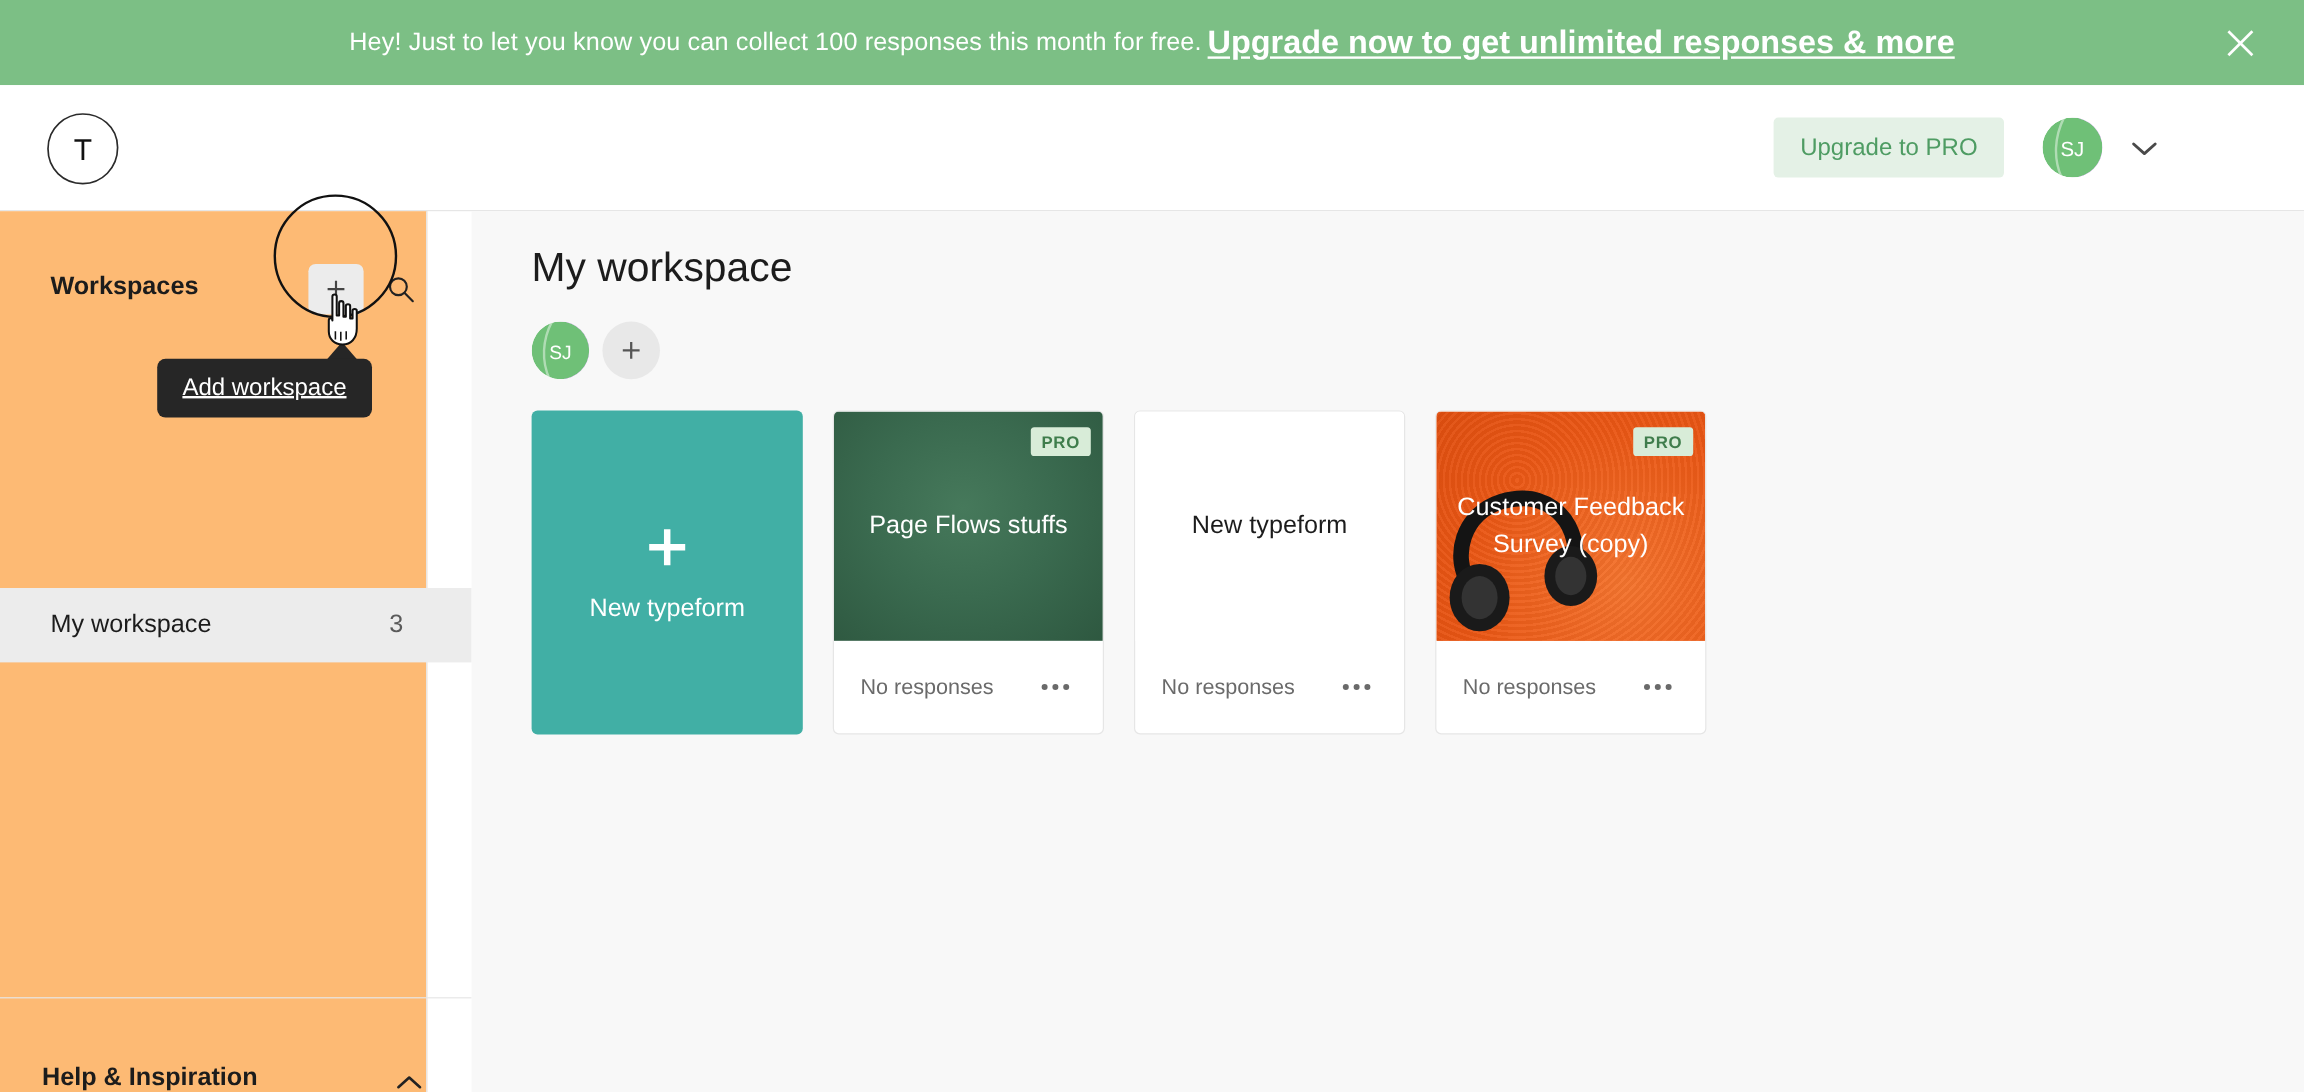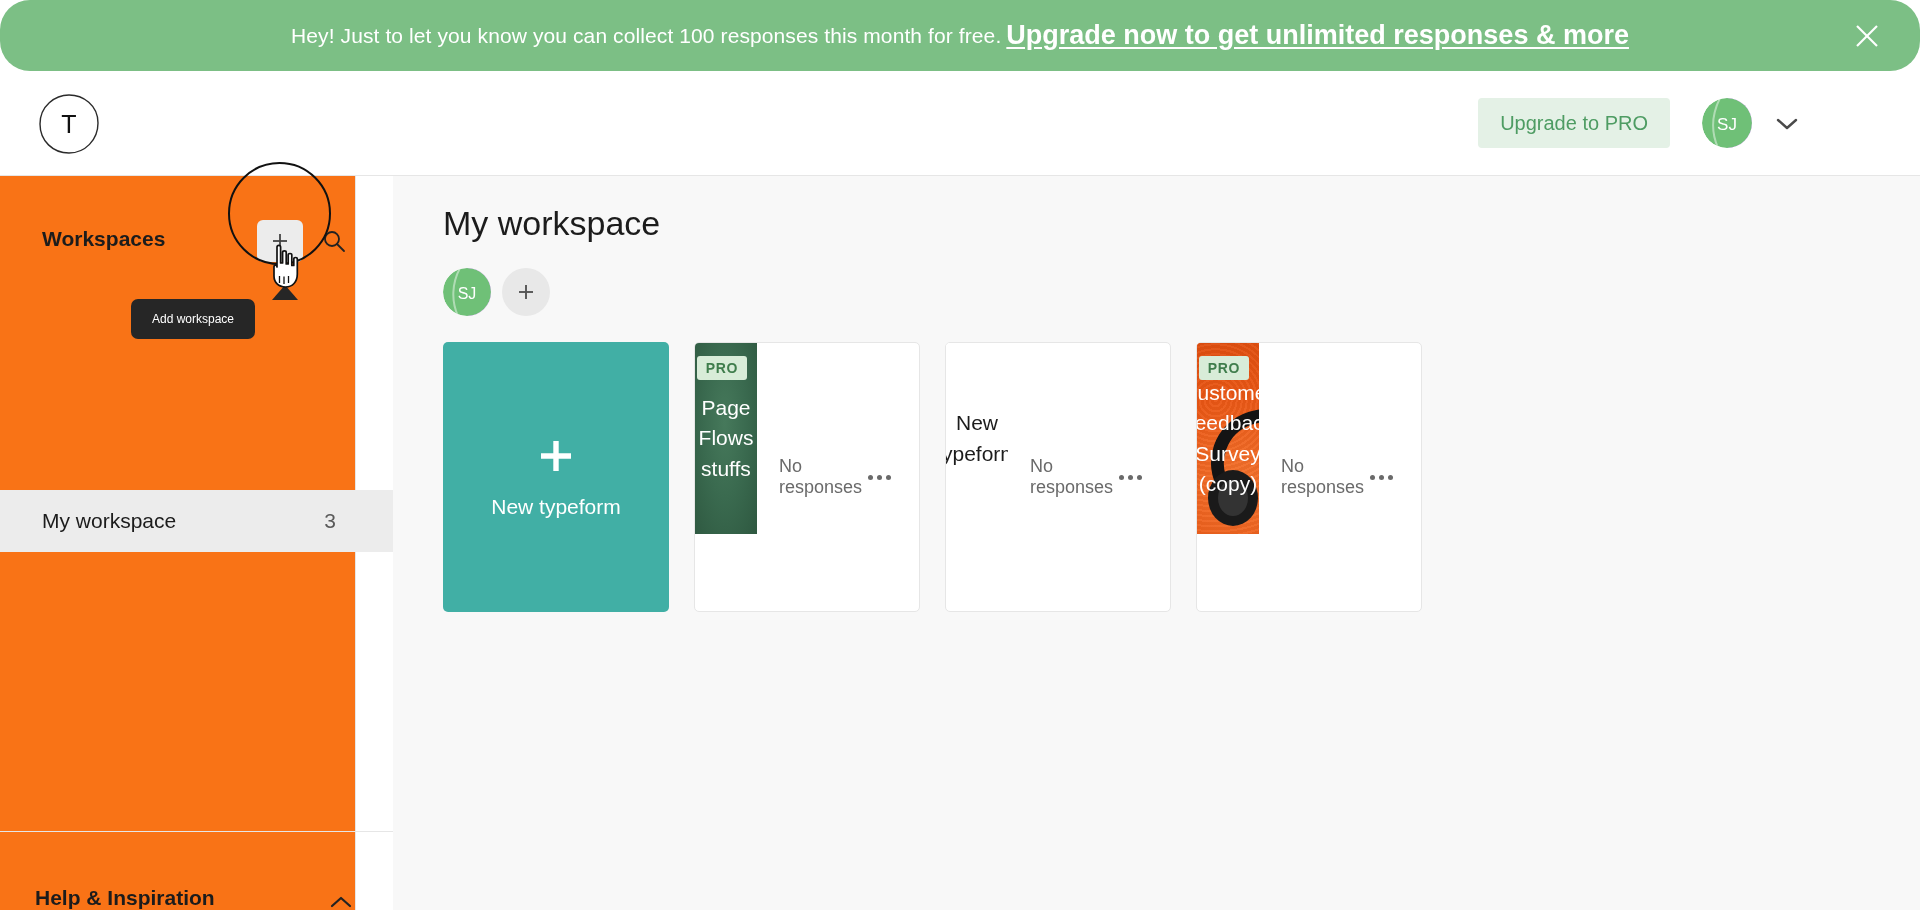--- a/index.html
+++ b/index.html
@@ -8,21 +8,21 @@
     font-family: "Liberation Sans", sans-serif;
     background: #ffffff;
     overflow: hidden;
   }
 
   
   .promo-banner {
     position: absolute; top: 0; left: 0;
     width: 1920px; height: 71px;
     background: #7CBF85;
-    display: flex; align-items: center; justify-content: center; border-radius: 30px;
+    display: flex; align-items: center; justify-content: center;
   }
   .promo-text {
     color: #ffffff; font-size: 21px; font-weight: 400;
     letter-spacing: 0.1px; white-space: nowrap;
   }
   .promo-link {
     color: #ffffff; font-size: 27px; font-weight: 700;
     text-decoration: underline; text-underline-offset: 3px;
     margin-left: 5px; cursor: pointer;
   }
@@ -65,21 +65,21 @@
   .header-caret {
     position: absolute; right: 120px; top: 45px;
     width: 26px; height: 16px; cursor: pointer;
   }
   .header-caret svg { display:block; }
 
   
   .sidebar {
     position: absolute; left: 0; top: 176px;
     width: 356px; height: 734px;
-    background: #f97316;
+    background: #fdba74;
     border-right: 1px solid #e6e6e6;
   }
   .sidebar-head {
     position: absolute; left: 0; top: 32px;
     width: 393px; height: 62px;
     display: flex; align-items: center;
   }
   .sidebar-title {
     margin-left: 42px; font-size: 21px; font-weight: 700; color: #1c1c1c;
   }
@@ -126,21 +126,21 @@
   .spotlight {
     position: absolute; left: 228px; top: 162px;
     width: 103px; height: 103px; border-radius: 50%;
     border: 2.5px solid #111111; background: transparent;
     pointer-events: none; z-index: 40;
   }
   .tooltip {
     position: absolute; left: 131px; top: 299px;
     background: #262626; color: #ffffff;
     border-radius: 7px; padding: 13px 21px;
-    font-size: 12px; white-space: nowrap; z-index: 45;
+    font-size: 20px; white-space: nowrap; z-index: 45; text-decoration: underline;
   }
   .tooltip-arrow {
     position: absolute; left: 272px; top: 285px;
     width: 0; height: 0;
     border-left: 13px solid transparent;
     border-right: 13px solid transparent;
     border-bottom: 15px solid #262626;
     z-index: 45;
   }
   .hand-cursor {
@@ -191,21 +191,21 @@
     align-items: center; justify-content: center;
     gap: 18px;
   }
   .card.new-form .plus-big svg { display: block; }
   .card.new-form .nf-label {
     color: #ffffff; font-size: 21px;
   }
 
   .card.form-card {
     border: 1px solid #e6e6e6;
-    display: flex; flex-direction: row;
+    display: flex; flex-direction: column;
   }
   .card-thumb {
     height: 191px; width: 100%;
     position: relative;
     display: flex; align-items: center; justify-content: center;
     overflow: hidden;
   }
   .thumb-green {
     background: radial-gradient(ellipse at 48% 42%, #46795b 0%, #3a6a4f 48%, #2e5840 100%);
   }

